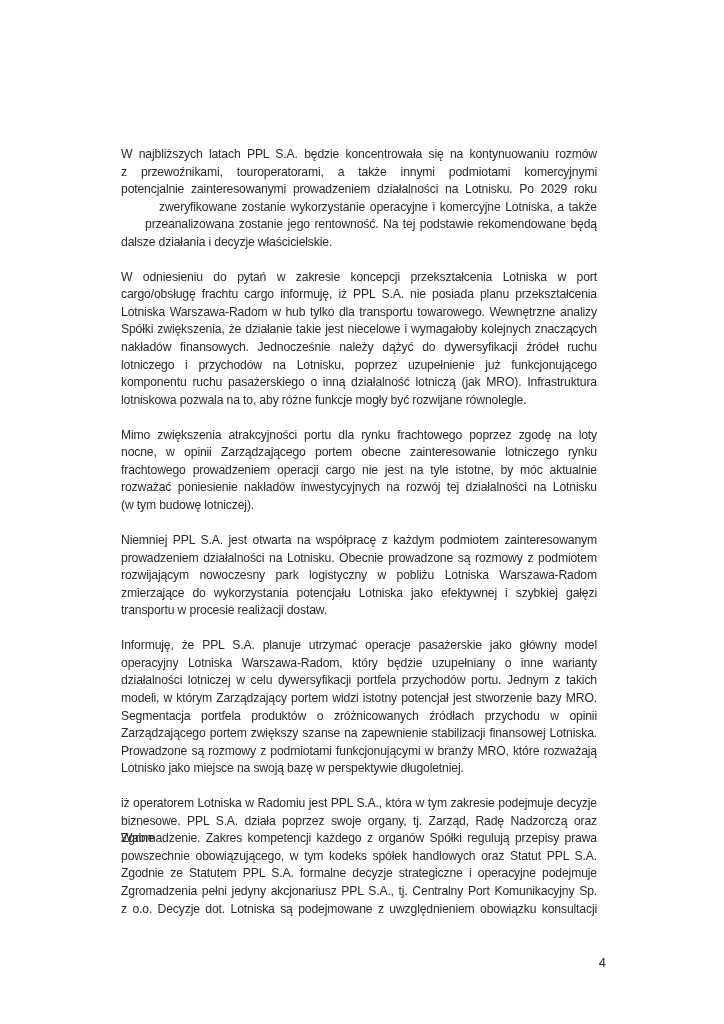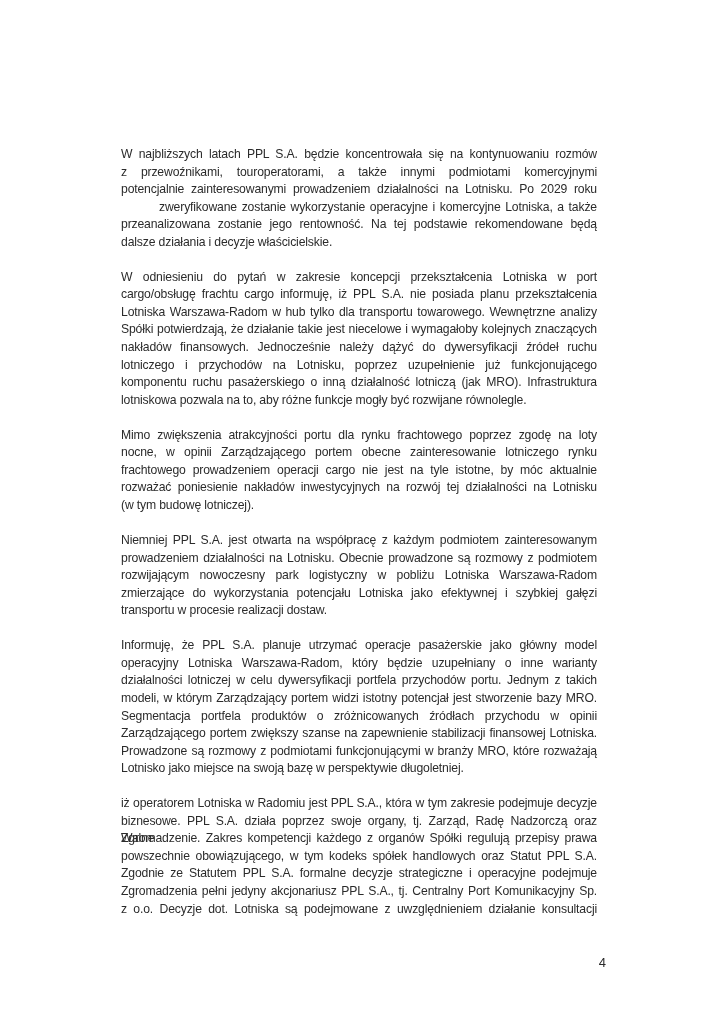--- a/index.html
+++ b/index.html
@@ -27,29 +27,29 @@
 <body>
 
 <div class="page">
   <div class="body-text">
 
     <div class="para">
       <span class="line" style="white-space: normal; text-align-last: justify;">W najbliższych latach PPL S.A. będzie koncentrowała się na kontynuowaniu rozmów</span>
       <span class="line" style="white-space: normal; text-align-last: justify;">z przewoźnikami, touroperatorami, a także innymi podmiotami komercyjnymi</span>
       <span class="line" style="white-space: normal; text-align-last: justify;">potencjalnie zainteresowanymi prowadzeniem działalności na Lotnisku.  Po 2029 roku</span>
       <span class="line" style="white-space: normal; text-align-last: justify; margin-left: 38px;">zweryfikowane zostanie wykorzystanie operacyjne i komercyjne Lotniska, a także</span>
-      <span class="line" style="white-space: normal; text-align-last: justify;">przeanalizowana zostanie jego rentowność. Na tej podstawie rekomendowane będą</span>
+      <span class="line" style="white-space: normal; text-align-last: justify; margin-left: 24px;">przeanalizowana zostanie jego rentowność. Na tej podstawie rekomendowane będą</span>
       <span class="line last">dalsze działania i decyzje właścicielskie.</span>
     </div>
 
     <div class="para">
       <span class="line" style="white-space: normal; text-align-last: justify;">W odniesieniu do pytań w zakresie koncepcji przekształcenia Lotniska w port</span>
       <span class="line" style="white-space: normal; text-align-last: justify;">cargo/obsługę frachtu cargo informuję, iż PPL S.A. nie posiada planu przekształcenia</span>
       <span class="line" style="white-space: normal; text-align-last: justify;">Lotniska Warszawa-Radom w hub tylko dla transportu towarowego. Wewnętrzne analizy</span>
-      <span class="line" style="white-space: normal; text-align-last: justify;">Spółki potwierdzają, że działanie takie jest niecelowe i wymagałoby kolejnych znaczących</span>
+      <span class="line" style="white-space: normal; text-align-last: justify;">Spółki zwiększenia, że działanie takie jest niecelowe i wymagałoby kolejnych znaczących</span>
       <span class="line" style="white-space: normal; text-align-last: justify;">nakładów finansowych. Jednocześnie należy dążyć do dywersyfikacji źródeł ruchu</span>
       <span class="line" style="white-space: normal; text-align-last: justify;">lotniczego i przychodów na Lotnisku, poprzez uzupełnienie już funkcjonującego</span>
       <span class="line" style="white-space: normal; text-align-last: justify;">komponentu ruchu pasażerskiego o inną działalność lotniczą (jak MRO). Infrastruktura</span>
       <span class="line last">lotniskowa pozwala na to, aby różne funkcje mogły być rozwijane równolegle.</span>
     </div>
 
     <div class="para">
       <span class="line" style="white-space: normal; text-align-last: justify;">Mimo zwiększenia atrakcyjności portu dla rynku frachtowego poprzez zgodę na loty</span>
       <span class="line" style="white-space: normal; text-align-last: justify;">nocne, w opinii Zarządzającego portem obecne zainteresowanie lotniczego rynku</span>
       <span class="line" style="white-space: normal; text-align-last: justify;">frachtowego prowadzeniem operacji cargo nie jest na tyle istotne, by móc aktualnie</span>
@@ -76,19 +76,19 @@
       <span class="line last">Lotnisko jako miejsce na swoją bazę w perspektywie długoletniej.</span>
     </div>
 
     <div class="para">
       <span class="line" style="white-space: normal; text-align-last: justify;">iż operatorem Lotniska w Radomiu jest PPL S.A., która w tym zakresie podejmuje decyzje</span>
       <span class="line" style="white-space: normal; text-align-last: justify;">biznesowe. PPL S.A. działa poprzez swoje organy, tj. Zarząd, Radę Nadzorczą oraz Walne</span>
       <span class="line" style="white-space: normal; text-align-last: justify;">Zgromadzenie. Zakres kompetencji każdego z organów Spółki regulują przepisy prawa</span>
       <span class="line" style="white-space: normal; text-align-last: justify;">powszechnie obowiązującego, w tym kodeks spółek handlowych oraz Statut PPL S.A.</span>
       <span class="line" style="white-space: normal; text-align-last: justify;">Zgodnie ze Statutem PPL S.A. formalne decyzje strategiczne i operacyjne podejmuje</span>
       <span class="line" style="white-space: normal; text-align-last: justify;">Zgromadzenia pełni jedyny akcjonariusz PPL S.A., tj. Centralny Port Komunikacyjny Sp.</span>
-      <span class="line" style="white-space: normal; text-align-last: justify;">z o.o. Decyzje dot. Lotniska są podejmowane z uwzględnieniem działanie konsultacji</span>
+      <span class="line" style="white-space: normal; text-align-last: justify;">z o.o. Decyzje dot. Lotniska są podejmowane z uwzględnieniem obowiązku konsultacji</span>
     </div>
 
   </div>
 
   <div class="page-number">4</div>
 </div>
 
 </body></html>

